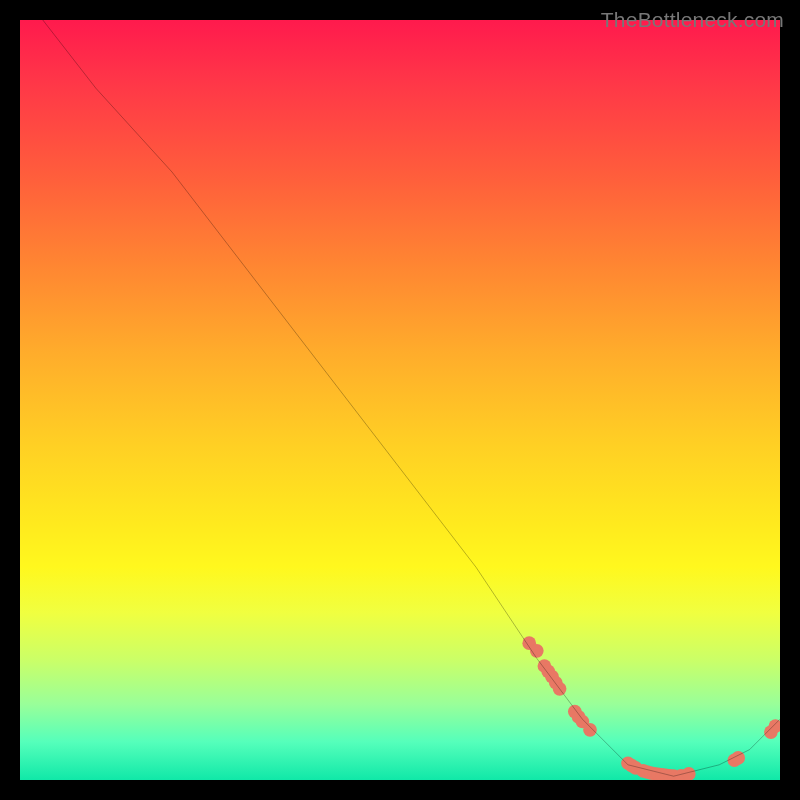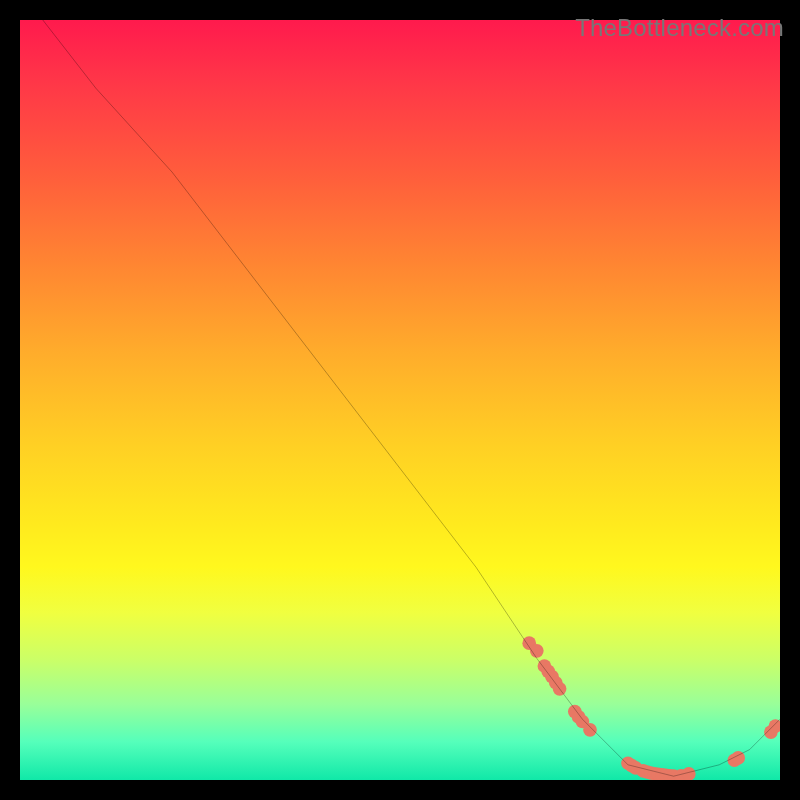--- a/index.html
+++ b/index.html
@@ -38,25 +38,25 @@
       #10e8a8 100%
     );
   }
   .curve {
     position: absolute;
     left: 0; top: 0; width: 100%; height: 100%;
     pointer-events: none;
   }
   .watermark {
     position: absolute;
-    top: 14px;
+    top: 8px;
     right: 16px;
     color: #777;
     font-family: Arial, Helvetica, sans-serif;
-    font-size: 24px;
+    font-size: 21px;
     letter-spacing: 0.2px;
     user-select: none;
   }
 </style>
 </head>
 <body>
 
 <div class="frame">
   <div class="plot-area">
     <div class="bg-gradient"></div>

